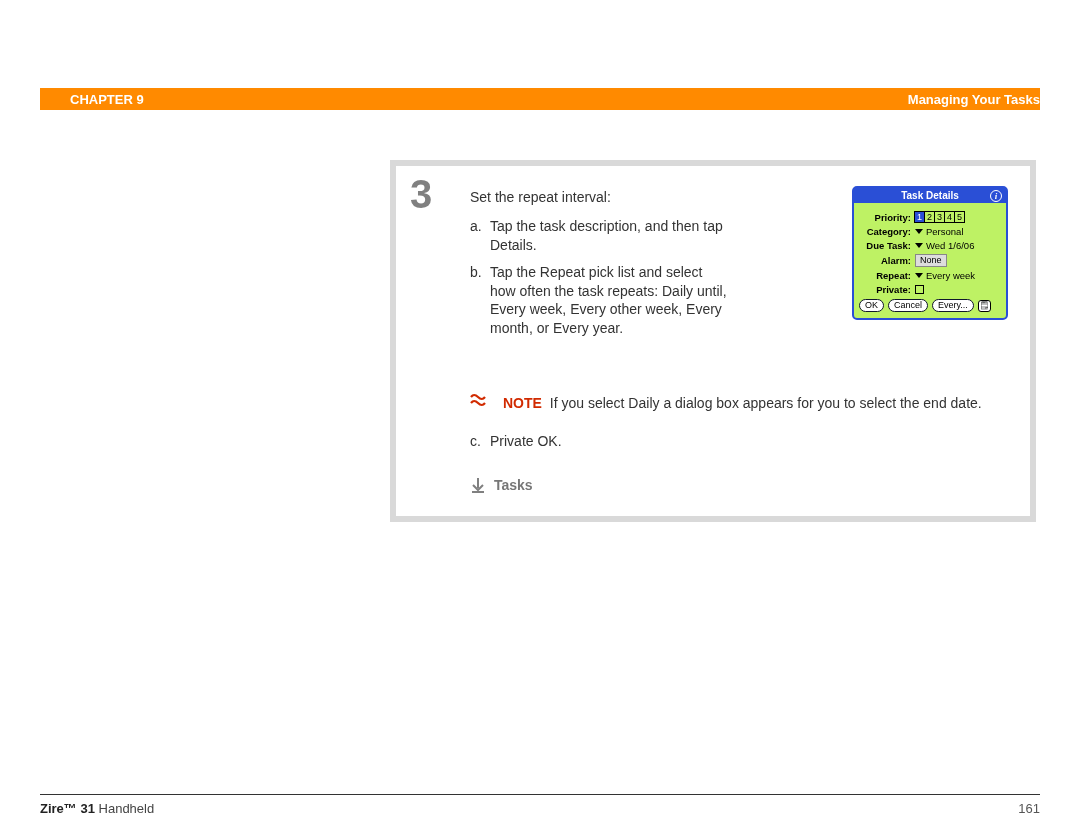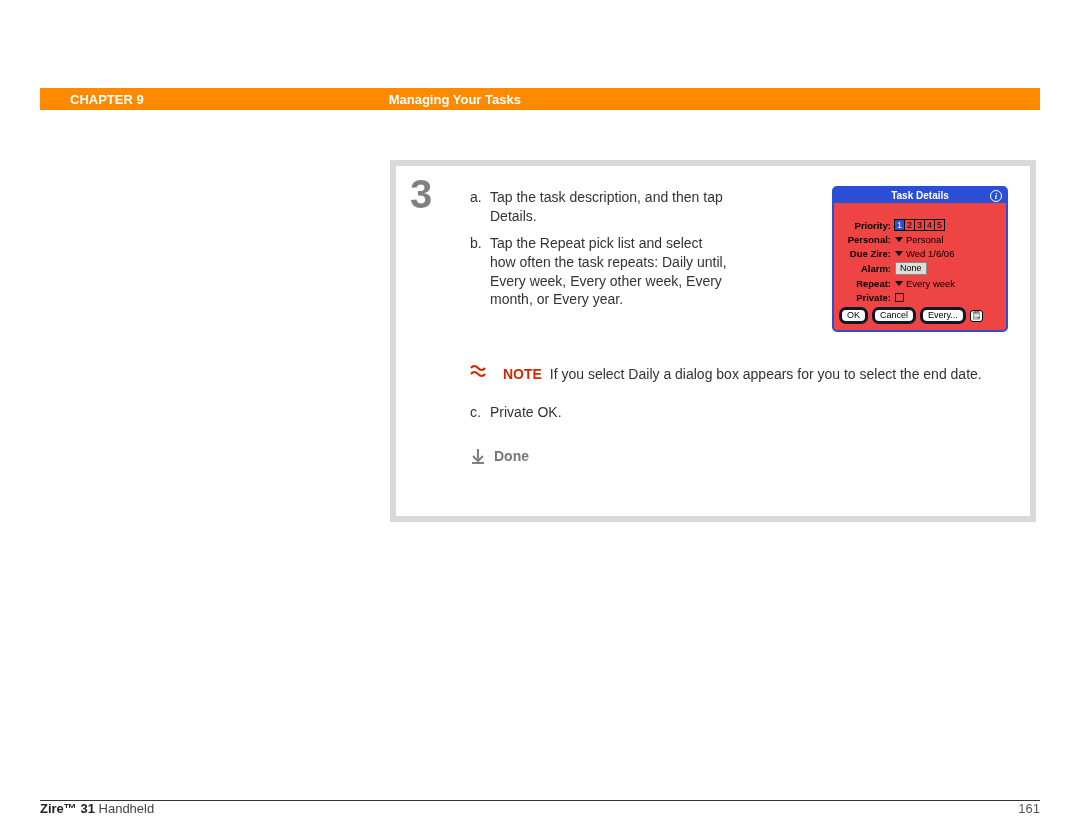--- a/index.html
+++ b/index.html
@@ -15,20 +15,21 @@
     top: 88px;
     left: 40px;
     right: 40px;
     height: 22px;
     background: #ff8a00;
     display: flex;
     align-items: center;
     color: #fff;
     font-size: 13px;
     font-weight: bold;
+    justify-content: space-between;
   }
   .chapter-label { margin-left: 30px; }
   .chapter-title { margin-left: 220px; padding-left: 25px; }
   .content-block {
     position: absolute;
     top: 160px;
     left: 390px;
     width: 646px;
     background: #d9d9d9;
     padding: 6px;
@@ -83,24 +84,24 @@
     font-weight: bold;
     font-size: 14px;
   }
   .done-icon svg { display: block; }
 
   
   .task-dialog {
     position: absolute;
     top: 20px;
     right: 22px;
-    width: 176px;
+    width: 156px;
     border: 2px solid #2a4fd6;
     border-radius: 5px;
-    background: #ef4444;
+    background: #bef264;
     font-family: Verdana, Arial, sans-serif;
     font-size: 9.5px;
   }
   .task-title {
     background: #2a4fd6;
     color: #fff;
     font-weight: bold;
     text-align: center;
     padding: 2px 0;
     font-size: 10px;
@@ -112,21 +113,21 @@
     top: 2px;
     width: 12px; height: 12px;
     border: 1px solid #fff;
     border-radius: 50%;
     font-size: 9px;
     line-height: 10px;
     text-align: center;
     font-family: Georgia, serif;
     font-style: italic;
   }
-  .task-body { padding: 16px 5px 6px; }
+  .task-body { padding: 8px 5px 6px; }
   .td-row { display: flex; align-items: center; margin-bottom: 3px; white-space: nowrap; }
   .td-label { font-weight: bold; width: 52px; text-align: right; margin-right: 4px; }
   .pri-boxes { display: flex; }
   .pri-box {
     border: 1px solid #000;
     width: 11px; height: 12px;
     font-size: 9px;
     text-align: center;
     line-height: 11px;
     margin-left: -1px;
@@ -148,21 +149,21 @@
     line-height: 11px;
     text-align: center;
   }
   .chk {
     width: 9px; height: 9px;
     border: 1px solid #000;
     display: inline-block;
   }
   .td-buttons { display: flex; gap: 4px; margin-top: 4px; align-items: center; }
   .td-btn {
-    border: 3px solid #0f172a;
+    border: 1px solid #0f172a;
     border-radius: 7px;
     padding: 0 5px;
     font-size: 9px;
     line-height: 11px;
     background: #fff;
     font-weight: normal;
   }
   .td-note-btn {
     border: 1px solid #000;
     border-radius: 3px;
@@ -172,20 +173,21 @@
     line-height: 10px;
     background: #fff;
   }
 
   .footer {
     position: absolute;
     left: 40px;
     right: 40px;
     bottom: 18px;
     border-top: 1px solid #333;
+    padding-top: 6px;
     display: flex;
     justify-content: space-between;
     font-size: 13px;
     color: #444;
   }
   .footer-left b { font-weight: bold; color: #222; }
   .page-num { font-size: 13px; color: #555; }
 </style>
 </head>
 <body>
@@ -193,20 +195,21 @@
 <div class="header-bar">
   <span class="chapter-label">CHAPTER 9</span>
   <span class="chapter-title">Managing Your Tasks</span>
 </div>
 
 <div class="content-block">
   <div class="inner-white">
     <div class="step-number">3</div>
 
     <div class="text-col">
+      <div class="intro">Set the repeat interval:</div>
       <div class="sub-item">
         <div class="sub-letter">a.</div>
         <div class="sub-text">Tap the task description, and then tap Details.</div>
       </div>
       <div class="sub-item">
         <div class="sub-letter">b.</div>
         <div class="sub-text">Tap the Repeat pick list and select how often the task repeats: Daily until, Every week, Every other week, Every month, or Every year.</div>
       </div>
     </div>
 
@@ -229,46 +232,46 @@
     </div>
 
     <div class="done-row">
       <span class="done-icon">
         <svg width="16" height="16" viewBox="0 0 16 16">
           <line x1="8" y1="1" x2="8" y2="11" stroke="#808080" stroke-width="2"></line>
           <polyline points="3,8 8,13 13,8" stroke="#808080" stroke-width="2" fill="none"></polyline>
           <line x1="2" y1="15" x2="14" y2="15" stroke="#808080" stroke-width="2"></line>
         </svg>
       </span>
-      <span>Done</span>
+      <span>Tasks</span>
     </div>
 
     <div class="task-dialog">
       <div class="task-title">
         <span>Task Details</span>
         <span class="task-info">i</span>
       </div>
       <div class="task-body">
         <div class="td-row">
           <span class="td-label">Priority:</span>
           <span class="pri-boxes">
             <span class="pri-box sel">1</span>
             <span class="pri-box">2</span>
             <span class="pri-box">3</span>
             <span class="pri-box">4</span>
             <span class="pri-box">5</span>
           </span>
         </div>
         <div class="td-row">
-          <span class="td-label">Personal:</span>
+          <span class="td-label">Category:</span>
           <span class="dd-arrow"></span>
           <span>Personal</span>
         </div>
         <div class="td-row">
-          <span class="td-label">Due Zire:</span>
+          <span class="td-label">Due Task:</span>
           <span class="dd-arrow"></span>
           <span>Wed 1/6/06</span>
         </div>
         <div class="td-row">
           <span class="td-label">Alarm:</span>
           <span class="alarm-box">None</span>
         </div>
         <div class="td-row">
           <span class="td-label">Repeat:</span>
           <span class="dd-arrow"></span>

